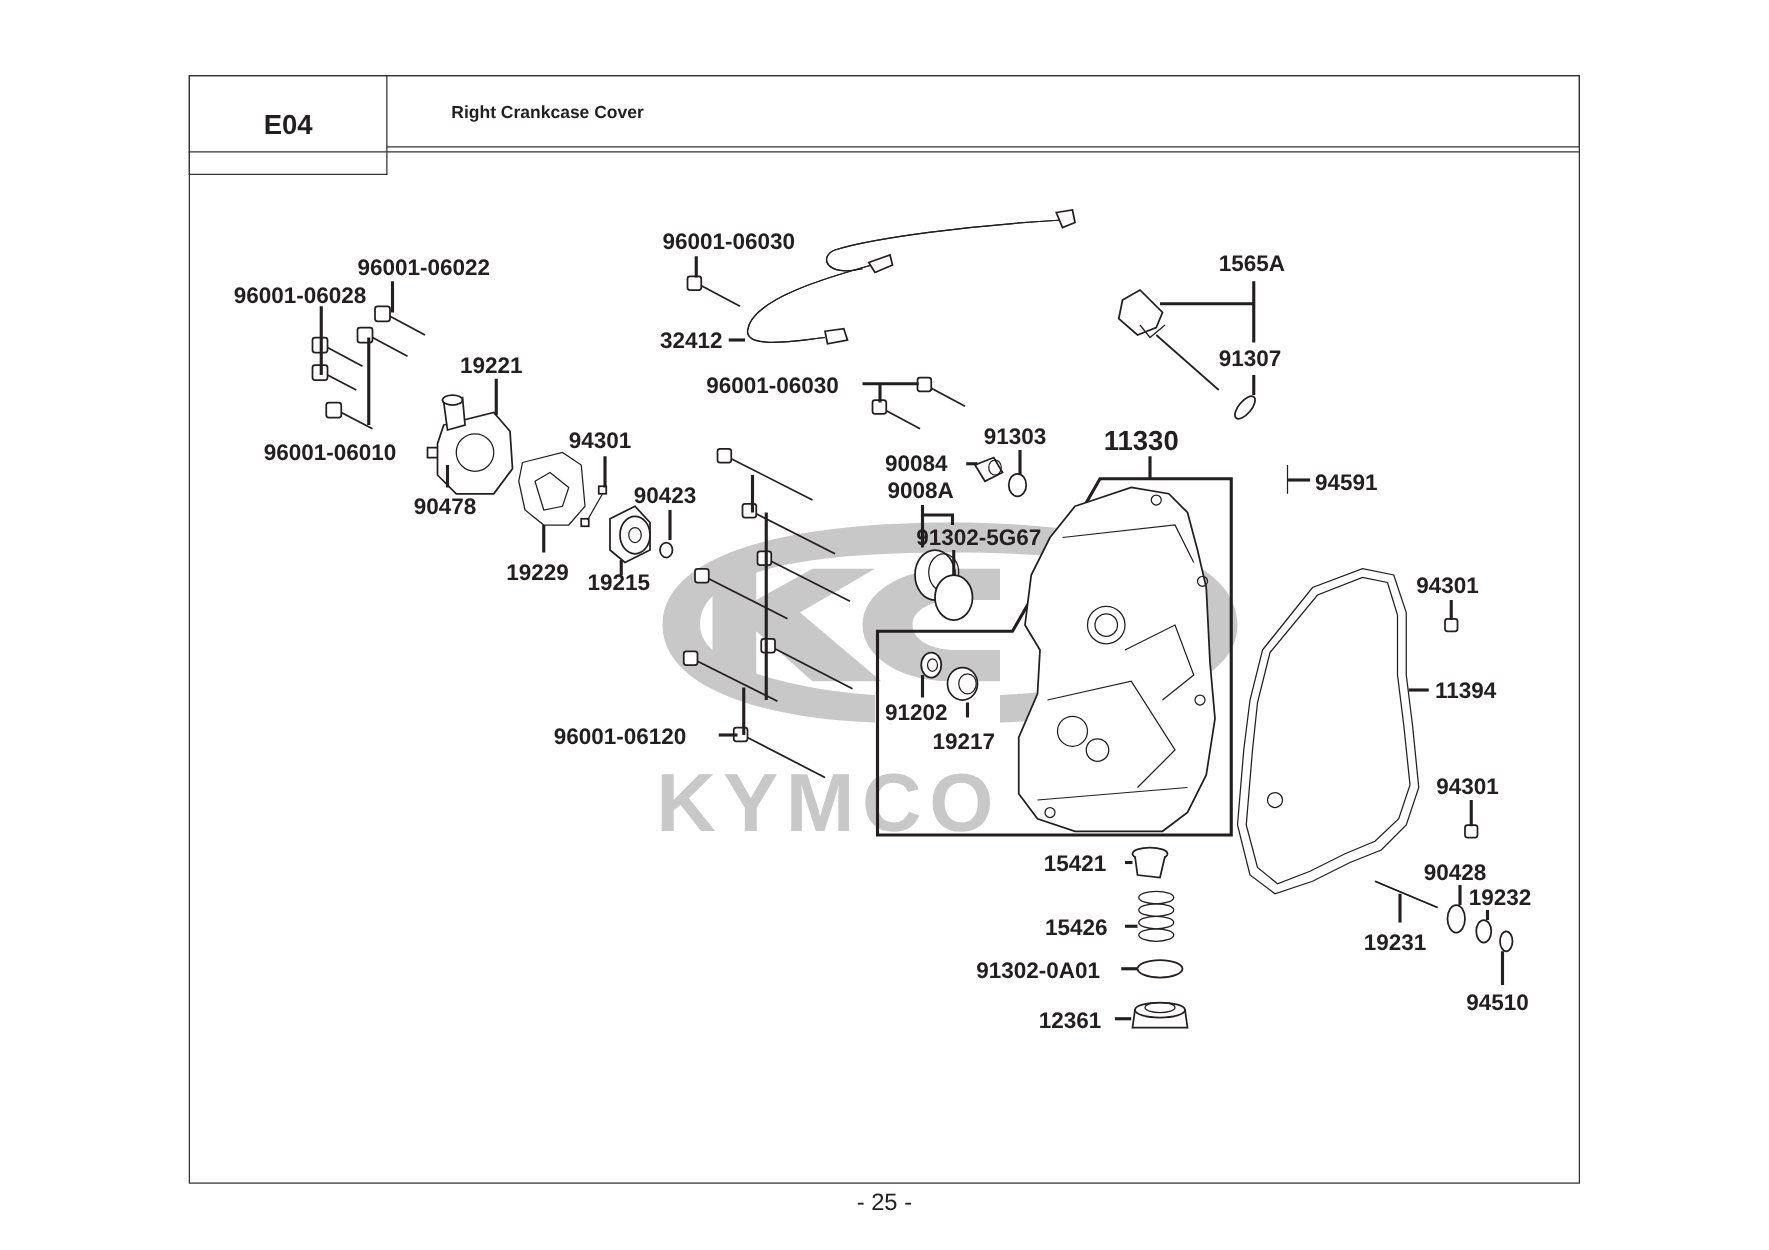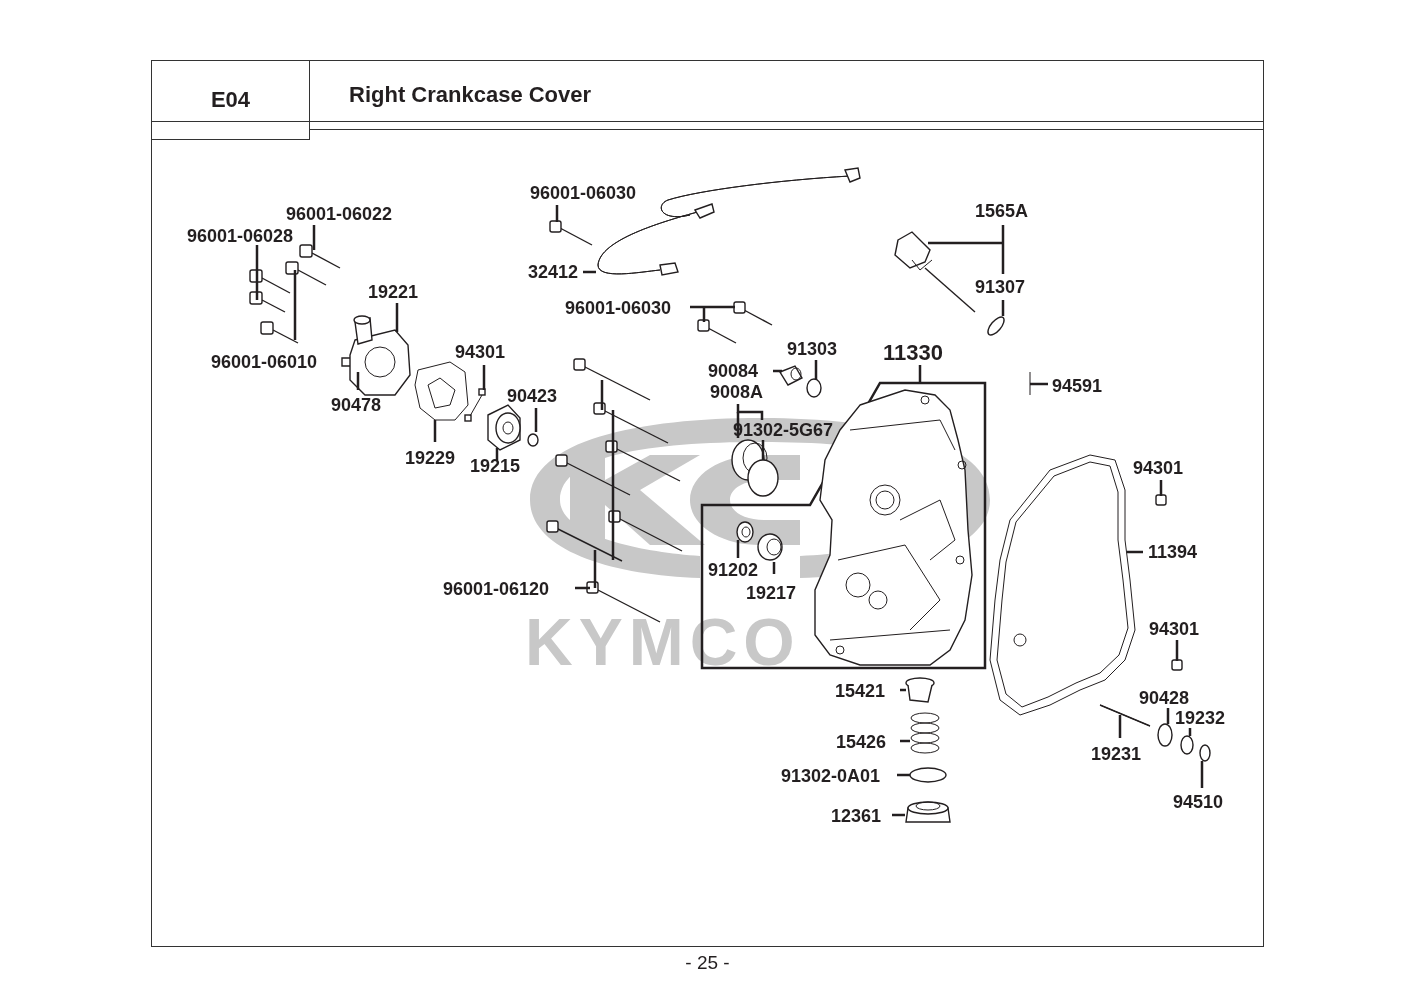--- a/index.html
+++ b/index.html
@@ -3,24 +3,24 @@
 <meta charset="utf-8">
 <style>
   html, body { margin: 0; padding: 0; background: #ffffff; }
   body { width: 1415px; height: 1000px; position: relative; overflow: hidden;
          font-family: "Liberation Sans", sans-serif; color: #231f20; }
   .frame { position: absolute; left: 151px; top: 60px; width: 1113px; height: 887px;
            border: 1px solid #333; box-sizing: border-box; }
   .hdr-code { position: absolute; left: 151px; top: 60px; width: 159px; height: 80px;
               border: 1px solid #333; box-sizing: border-box; display: flex;
               align-items: center; justify-content: center; font-weight: bold; font-size: 22px; }
-  .hdr-title { position: absolute; left: 309px; top: 60px; width: 955px; height: 70px;
+  .hdr-title { position: absolute; left: 309px; top: 60px; width: 955px; height: 58px;
                border: 1px solid #333; border-left: none; border-top: 1px solid #333;
                box-sizing: border-box; display: flex; align-items: center;
-               padding-left: 40px; font-weight: bold; font-size: 22px; }
+               padding-left: 52px; font-weight: bold; font-size: 14px; }
   .hdr-line { position: absolute; left: 151px; top: 121px; width: 1113px; height: 1px; background: #333; }
   .page-num { position: absolute; left: 0; width: 1415px; top: 952px; text-align: center;
               font-weight: normal; font-size: 19px; }
   svg.diagram { position: absolute; left: 0; top: 0; }
   .lbl { font-family: "Liberation Sans", sans-serif; font-weight: bold; font-size: 18px; fill: #231f20; }
   .lbl-big { font-size: 22px; }
   .ln { stroke: #231f20; stroke-width: 2.5; fill: none; }
   .part { stroke: #231f20; stroke-width: 1.4; fill: #fff; }
   .part-thin { stroke: #231f20; stroke-width: 1; fill: none; }
   .wm { fill: #c8c8c8; }

